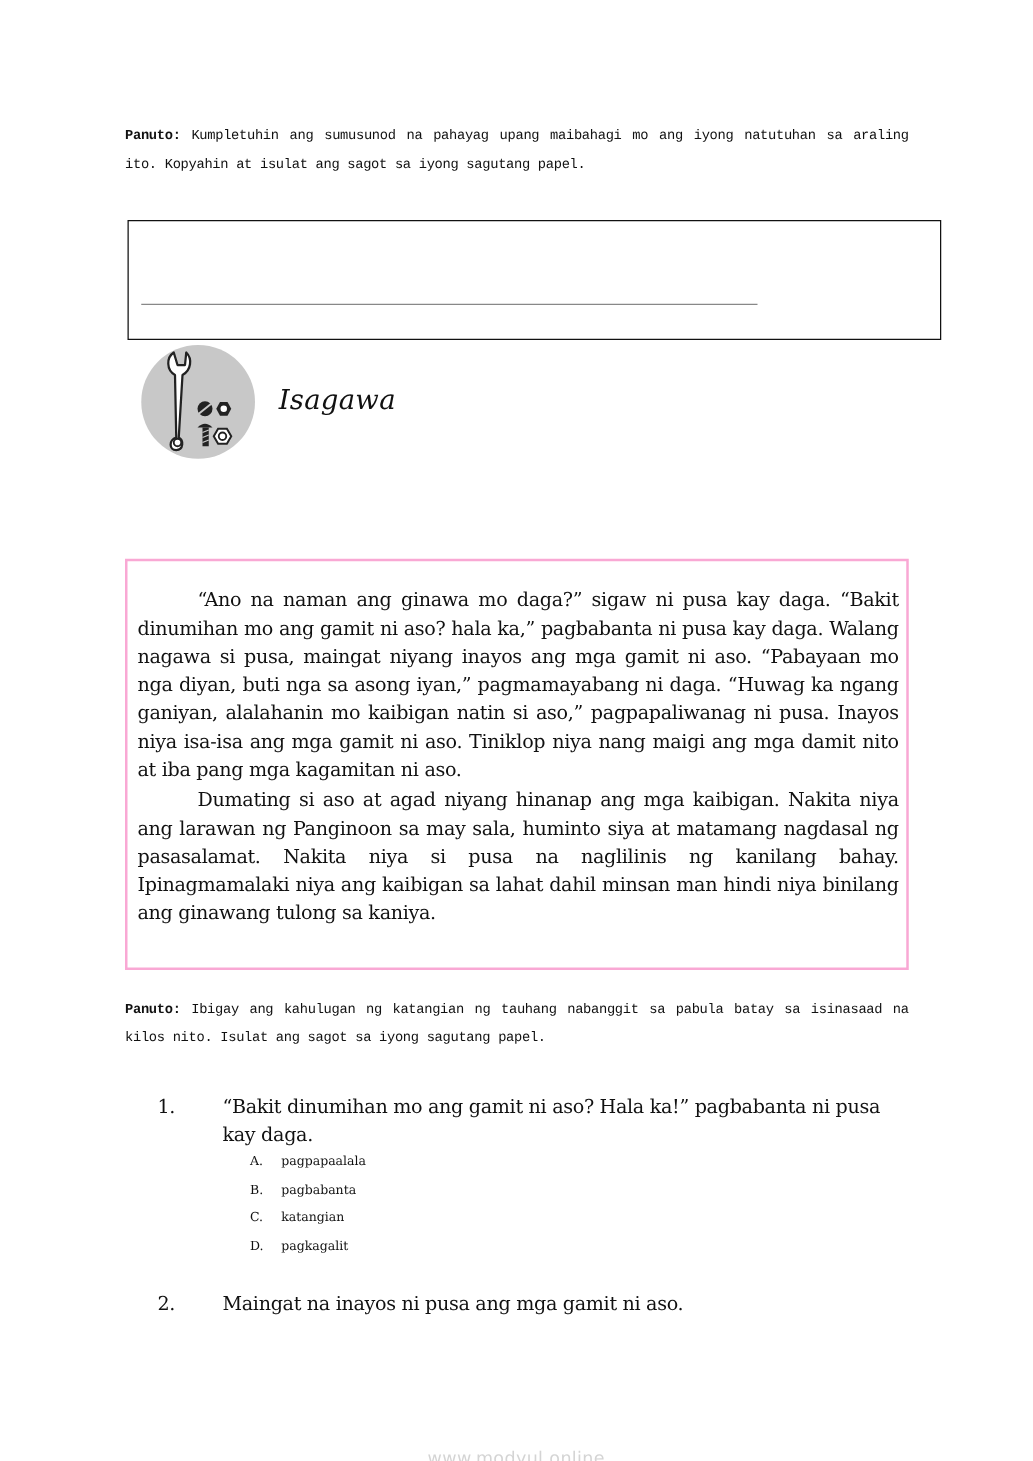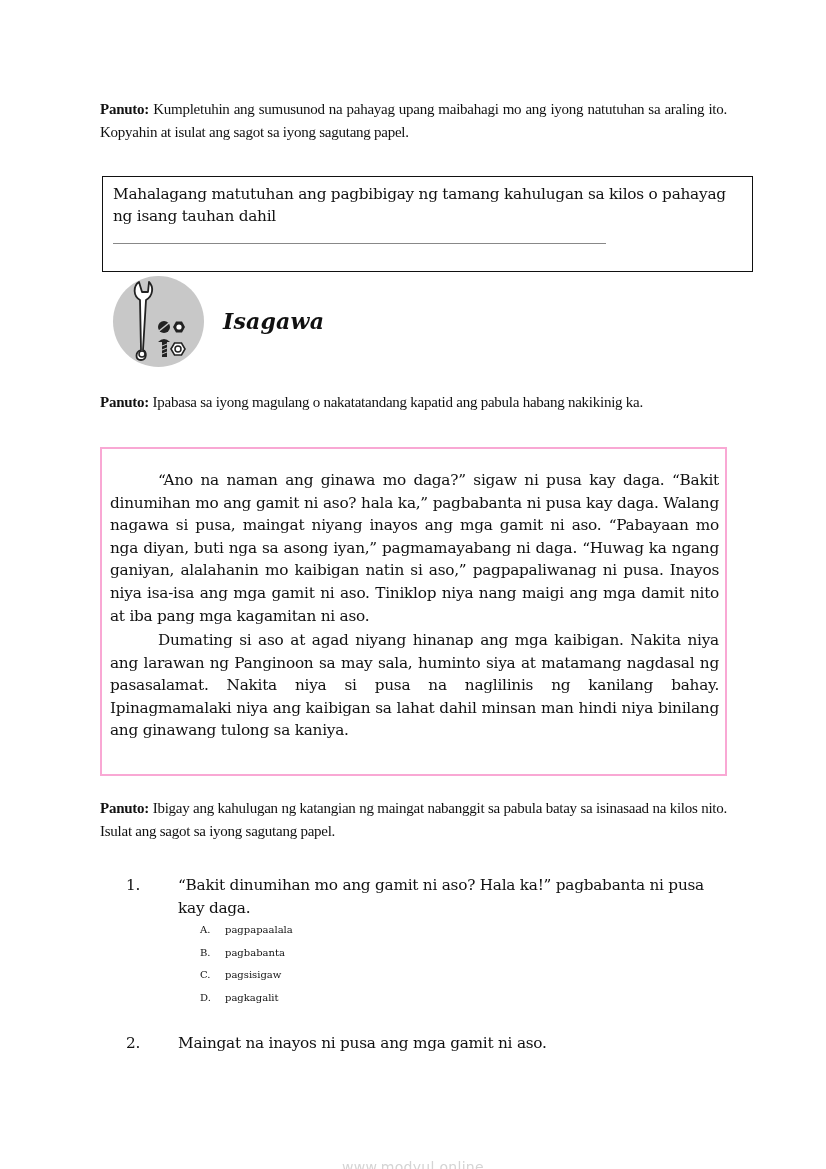--- a/index.html
+++ b/index.html
@@ -4,22 +4,22 @@
   <style>
     html, body { margin: 0; padding: 0; background: #ffffff; }
     body {
       width: 826px; height: 1169px; position: relative; overflow: hidden;
       font-family: "DejaVu Serif", "Liberation Serif", serif;
       color: #111111;
     }
     .page { position: absolute; left: 0; top: 0; width: 826px; height: 1169px; }
     .para {
       position: absolute; left: 100px; width: 627px;
-      font-size: 15px; line-height: 22.6px; text-align: justify;
-      font-family: Liberation Serif, serif; letter-spacing: -0.25px;
+      font-size: 11px; line-height: 22.6px; text-align: justify;
+      font-family: Liberation Mono, monospace; letter-spacing: -0.25px;
     }
     .para b { font-weight: bold; }
     .box1 {
       position: absolute; left: 102px; top: 176px; width: 651px; height: 96px;
       border: 1.5px solid #111; box-sizing: border-box;
     }
     .box1 .txt {
       position: absolute; left: 10px; top: 6px; width: 620px;
       font-size: 15.3px; line-height: 22.4px; letter-spacing: -0.25px;
     }
@@ -27,21 +27,21 @@
       position: absolute; left: 10px; top: 66px; width: 493px; height: 0;
       border-top: 1.5px solid #888;
     }
     .icon-circle {
       position: absolute; left: 113px; top: 276px; width: 91px; height: 91px;
       border-radius: 50%; background: #c8c8c8;
     }
     .icon-circle svg { position: absolute; left: 0; top: 0; }
     .section-title {
       position: absolute; left: 223px; top: 308px;
-      font-family: "DejaVu Serif", serif; font-weight: bold; font-style: italic;
+      font-family: "DejaVu Serif", serif; font-weight: normal; font-style: italic;
       font-size: 22px; letter-spacing: 0.2px;
     }
     .box2 {
       position: absolute; left: 100px; top: 447px; width: 627px; height: 329px;
       border: 2px solid #f9a8d4; box-sizing: border-box;
     }
     .box2 p {
       margin: 0; position: absolute; left: 8px; width: 609px;
       font-size: 15.3px; line-height: 22.6px; text-align: justify;
       text-indent: 48px; letter-spacing: -0.25px;
@@ -61,21 +61,20 @@
 </head>
 <body>
 
 <div class="page">
 
   <div class="para" style="top:98px;">
     <b>Panuto:</b><span> Kumpletuhin ang sumusunod na pahayag upang maibahagi mo ang iyong natutuhan sa araling ito. Kopyahin at isulat ang sagot sa iyong sagutang papel.</span>
   </div>
 
   <div class="box1">
-    <div class="txt">Mahalagang matutuhan ang pagbibigay ng tamang kahulugan sa kilos o pahayag ng isang tauhan dahil</div>
     <div class="blank"></div>
   </div>
 
   <div class="icon-circle">
     <svg width="91" height="91" viewBox="0 0 91 91">
 
       <path d="M26 12 C20 16 20 26 27 30 L28 80 C22 82 22 90 28 90 C34 90 34 82 30 80 L33 30 C40 26 41 17 36 12 L35 22 L29 22 Z" fill="#ffffff" stroke="#222" stroke-width="1.8" stroke-linejoin="round" transform="translate(0,-6)"></path>
       <circle cx="29" cy="78" r="3" fill="#fff" stroke="#222" stroke-width="1.5"></circle>
 
       <circle cx="51" cy="51" r="6" fill="#222"></circle>
@@ -89,45 +88,42 @@
       <line x1="49" y1="70" x2="54" y2="68" stroke="#c8c8c8" stroke-width="1"></line>
       <line x1="49" y1="74" x2="54" y2="72" stroke="#c8c8c8" stroke-width="1"></line>
       <line x1="49" y1="78" x2="54" y2="76" stroke="#c8c8c8" stroke-width="1"></line>
 
       <polygon points="58,73 61.5,67 68.5,67 72,73 68.5,79 61.5,79" fill="#fff" stroke="#222" stroke-width="1.6"></polygon>
       <circle cx="65" cy="73" r="3" fill="#fff" stroke="#222" stroke-width="1.5"></circle>
     </svg>
   </div>
   <div class="section-title">Isagawa</div>
 
-  <div class="para" style="top:391px;">
-    <b>Panuto:</b><span> Ipabasa sa iyong magulang o nakatatandang kapatid ang pabula habang nakikinig ka.</span>
-  </div>
 
   <div class="box2">
     <p style="top:20px;">“Ano na naman ang ginawa mo daga?” sigaw ni pusa kay daga. “Bakit dinumihan mo ang gamit ni aso? hala ka,” pagbabanta ni pusa kay daga. Walang nagawa si pusa, maingat niyang inayos ang mga gamit ni aso. “Pabayaan mo nga diyan, buti nga sa asong iyan,” pagmamayabang ni daga. “Huwag ka ngang ganiyan, alalahanin mo kaibigan natin si aso,” pagpapaliwanag ni pusa. Inayos niya isa-isa ang mga gamit ni aso. Tiniklop niya nang maigi ang mga damit nito at iba pang mga kagamitan ni aso.</p>
     <p style="top:168px;margin-top:12px;">Dumating si aso at agad niyang hinanap ang mga kaibigan. Nakita niya ang larawan ng Panginoon sa may sala, huminto siya at matamang nagdasal ng pasasalamat. Nakita niya si pusa na naglilinis ng kanilang bahay. Ipinagmamalaki niya ang kaibigan sa lahat dahil minsan man hindi niya binilang ang ginawang tulong sa kaniya.</p>
   </div>
 
   <div class="para" style="top:797px;">
-    <b>Panuto:</b><span> Ibigay ang kahulugan ng katangian ng maingat nabanggit sa pabula batay sa isinasaad na kilos nito. Isulat ang sagot sa iyong sagutang papel.</span>
+    <b>Panuto:</b><span> Ibigay ang kahulugan ng katangian ng tauhang nabanggit sa pabula batay sa isinasaad na kilos nito. Isulat ang sagot sa iyong sagutang papel.</span>
   </div>
 
   <div class="q" style="left:126px; top:874px; width:602px; height:46px;">
     <span class="num">1.</span>
     <span class="body">“Bakit dinumihan mo ang gamit ni aso? Hala ka!” pagbabanta ni pusa kay daga.</span>
   </div>
   <div class="opt" style="top:919px;">
     <span class="letter">A.</span><span>pagpapaalala</span>
   </div>
   <div class="opt" style="top:942px;">
     <span class="letter">B.</span><span>pagbabanta</span>
   </div>
   <div class="opt" style="top:964px;">
-    <span class="letter">C.</span><span>pagsisigaw</span>
+    <span class="letter">C.</span><span>katangian</span>
   </div>
   <div class="opt" style="top:987px;">
     <span class="letter">D.</span><span>pagkagalit</span>
   </div>
 
   <div class="q" style="left:126px; top:1032px; width:602px; height:24px;">
     <span class="num">2.</span>
     <span class="body">Maingat na inayos ni pusa ang mga gamit ni aso.</span>
   </div>
 

